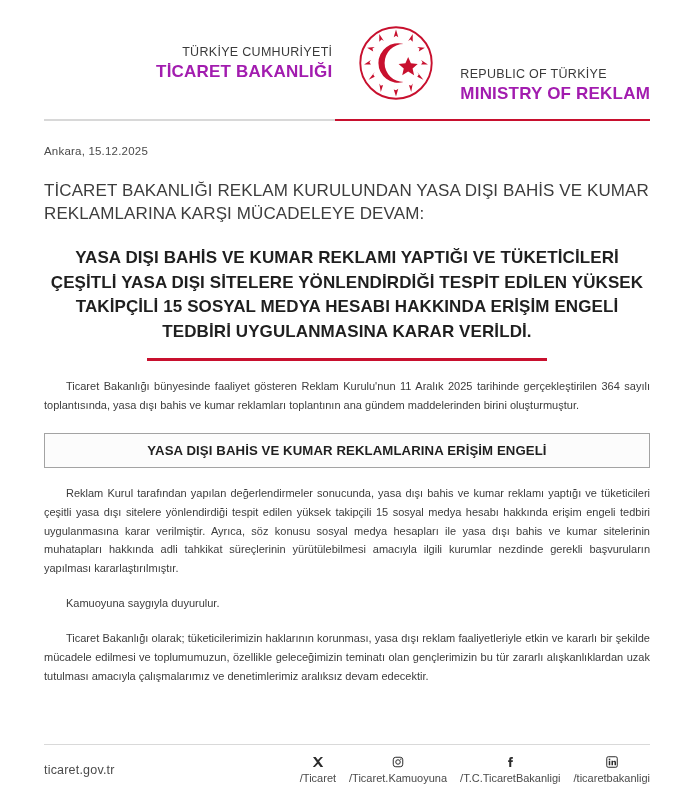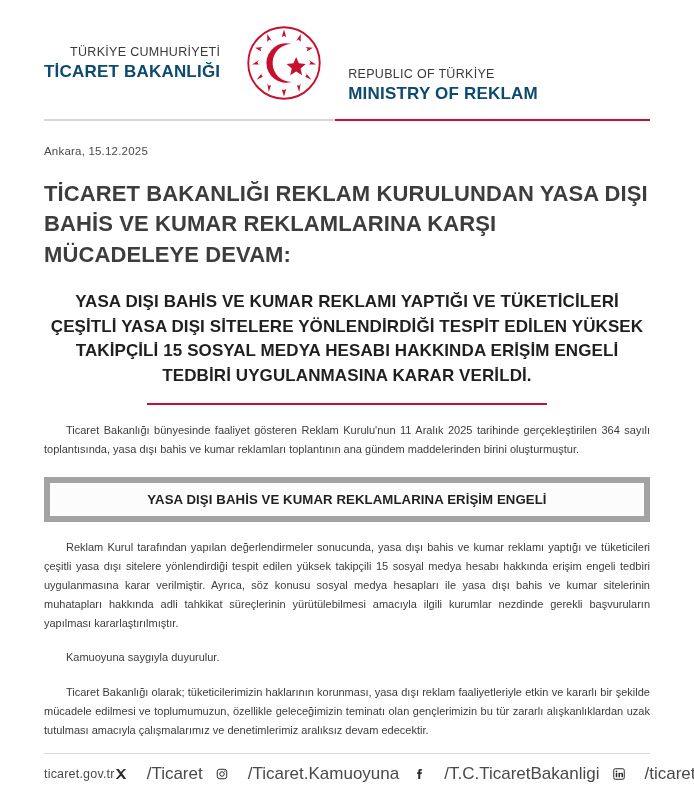--- a/index.html
+++ b/index.html
@@ -19,21 +19,21 @@
     width: 694px;
     height: 800px;
     box-sizing: border-box;
     padding: 0 44px;
   }
 
   
   .header {
     display: flex;
     align-items: center;
-    justify-content: flex-start;
+    justify-content: flex-end;
     padding-top: 22px;
     gap: 0px;
   }
   .header-left {
     text-align: right;
     padding-right: 26px;
   }
   .header-right {
     text-align: left;
     padding-left: 26px;
@@ -42,21 +42,21 @@
   .h-line1 {
     font-size: 12.5px;
     letter-spacing: 0.3px;
     color: #3a3a3a;
     font-weight: 400;
     line-height: 1.35;
   }
   .h-line2 {
     font-size: 17px;
     letter-spacing: 0.2px;
-    color: #0c4a6e;
+    color: #a21caf;
     font-weight: 700;
     line-height: 1.3;
   }
   .crest {
     width: 76px;
     height: 76px;
     position: relative;
     flex: 0 0 auto;
   }
   .crest svg { display: block; }
@@ -79,23 +79,23 @@
   .date {
     margin-top: 24px;
     font-size: 11.5px;
     color: #4a4a4a;
     letter-spacing: 0.2px;
   }
 
   
   .headline {
     margin-top: 22px;
-    font-size: 22px;
+    font-size: 17px;
     line-height: 1.38;
-    font-weight: 700;
+    font-weight: 400;
     color: #3d3d3d;
     letter-spacing: 0.1px;
   }
   .subhead {
     margin-top: 20px;
     text-align: center;
     font-size: 17px;
     line-height: 1.45;
     font-weight: 700;
     color: #1f1f1f;
@@ -114,21 +114,21 @@
     margin: 16px 0 0 0;
     font-size: 11px;
     line-height: 1.72;
     text-align: justify;
     color: #3c3c3c;
     text-indent: 22px;
   }
 
   .banner {
     margin-top: 18px;
-    border: 6px solid #a3a3a3;
+    border: 1px solid #a3a3a3;
     background: #fcfcfc;
     text-align: center;
     padding: 9px 6px;
     font-size: 13.2px;
     font-weight: 700;
     color: #1f1f1f;
     letter-spacing: 0.1px;
   }
 
   
@@ -154,24 +154,25 @@
     letter-spacing: 0.2px;
   }
   .socials {
     display: flex;
     align-items: center;
     gap: 13px;
   }
   .social {
     display: flex;
     align-items: center;
-    gap: 19px;
-    font-size: 17px;
+    gap: 4px;
+    font-size: 11px;
     color: #4a4a4a;
     white-space: nowrap;
+    flex-direction: column;
   }
   .social .glyph {
     display: inline-flex;
     align-items: center;
     justify-content: center;
     width: 13px;
     height: 13px;
     color: #2b2b2b;
     font-size: 11px;
     font-weight: 700;

